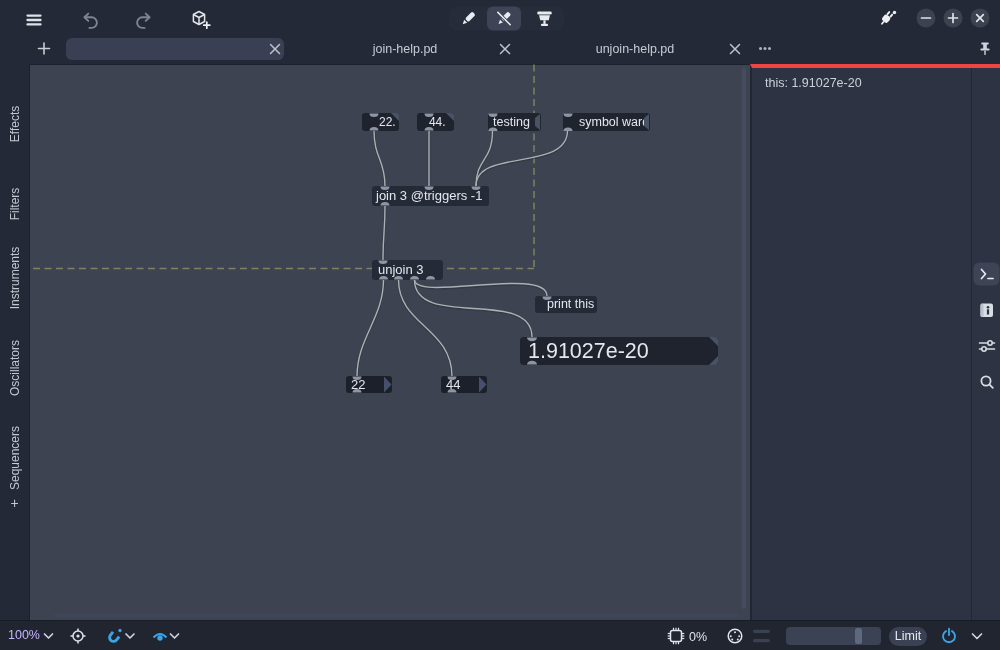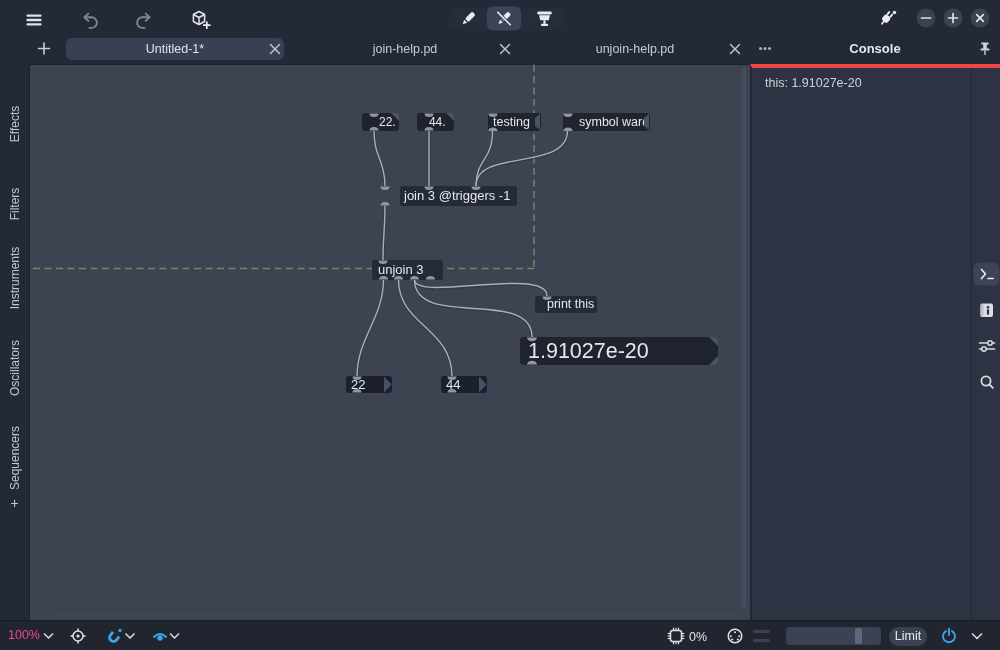--- a/index.html
+++ b/index.html
@@ -127,24 +127,22 @@
         <circle cx="769.5" cy="48.5" r="1.5"></circle>
       </g>
 
       <g fill="#ced3db">
         <rect x="981.2" y="42.6" width="7.6" height="1.8" rx="0.9"></rect>
         <rect x="983.2" y="44" width="3.6" height="5"></rect>
         <rect x="980.4" y="48.6" width="9.2" height="1.9" rx="0.9"></rect>
         <rect x="984.3" y="50.5" width="1.4" height="4.6" rx="0.7"></rect>
       </g>
     </svg>
-    <div class="abs" style="left:66px;top:38px;width:218px;height:22px;line-height:22px;text-align:center;color:#dfe3ea;font-size:12.5px;">Untitled-1*</div>
     <div class="abs" style="left:300px;top:38px;width:210px;height:22px;line-height:22px;text-align:center;color:#c6cbd4;font-size:12.5px;">join-help.pd</div>
     <div class="abs" style="left:530px;top:38px;width:210px;height:22px;line-height:22px;text-align:center;color:#c6cbd4;font-size:12.5px;">unjoin-help.pd</div>
-    <div class="abs" style="left:775px;top:38px;width:200px;height:22px;line-height:22px;text-align:center;color:#e6e9ee;font-size:13px;font-weight:bold;">Console</div>
   </div>
   <div id="sidebar" class="abs">
     <div class="vlabel" style="left:15px;top:60px;">Effects</div>
     <div class="vlabel" style="left:15px;top:140px;">Filters</div>
     <div class="vlabel" style="left:15px;top:213.5px;">Instruments</div>
     <div class="vlabel" style="left:15px;top:303.5px;">Oscillators</div>
     <div class="vlabel" style="left:15px;top:394px;">Sequencers</div>
     <div class="abs" style="top:431px;left:0;width:29px;text-align:center;color:#c3c8d1;font-size:14px;">+</div>
   </div>
   <div id="canvas" class="abs"></div>
@@ -180,21 +178,21 @@
     </g>
 
     <rect x="54" y="613.3" width="685" height="4.2" rx="2.1" fill="#3f4659"></rect>
     <rect x="741.8" y="68" width="4.2" height="541" rx="2.1" fill="#444c5e"></rect>
   </svg>
 
   <div class="pdbox" style="left:362px;top:113px;width:37px;height:18px;line-height:18px;padding-left:17px;z-index:3;background:#1e232e;font-size:12px;">22.<div class="flag-tr"></div></div>
   <div class="pdbox" style="left:417px;top:113px;width:37px;height:18px;line-height:18px;padding-left:3.5px;z-index:3;background:#1e232e;font-size:12px;text-align:center;">44.<div class="flag-tr"></div></div>
   <div class="pdbox" style="left:488px;top:113px;width:53px;height:18px;line-height:18px;padding-left:5px;z-index:3;">testing<div class="flag-msg"></div></div>
   <div class="pdbox" style="left:563px;top:113px;width:87px;height:18px;line-height:18px;padding-left:16px;z-index:3;">symbol ward<div class="flag-msg"></div></div>
-  <div class="pdbox" style="left:372px;top:186px;width:117px;height:20px;line-height:20px;padding-left:4px;font-size:13px;z-index:3;background:#252a37;margin-left:28px;">join 3 @triggers -1</div>
+  <div class="pdbox" style="left:372px;top:186px;width:117px;height:20px;line-height:20px;padding-left:4px;font-size:13px;z-index:3;background:#252a37;">join 3 @triggers -1</div>
   <div class="pdbox" style="left:372px;top:260px;width:71px;height:20px;line-height:20px;padding-left:6px;font-size:13px;z-index:3;background:#252a37;">unjoin 3</div>
   <div class="pdbox" style="left:535px;top:296px;width:62px;height:16.5px;line-height:16.5px;padding-left:12px;z-index:3;background:#252a37;">print this</div>
   <div class="pdbox" style="left:520px;top:337px;width:198px;height:28px;line-height:28px;padding-left:8px;font-size:21.5px;z-index:3;background:#1e232e;border-radius:4px;">1.91027e-20<div class="flag-tr" style="width:9px;height:9px;"></div><div class="flag-br" style="width:9px;height:9px;"></div></div>
   <div class="pdbox" style="left:346px;top:376px;width:46px;height:17px;line-height:17px;padding-left:5px;z-index:3;background:#1b202b;font-size:13px;">22<div class="flag-atom"></div></div>
   <div class="pdbox" style="left:441px;top:376px;width:46px;height:17px;line-height:17px;padding-left:5px;z-index:3;background:#1b202b;font-size:13px;">44<div class="flag-atom"></div></div>
   <svg class="abs" style="left:30px;top:64px;z-index:4" width="720" height="556" viewBox="30 64 720 556">
     <g fill="#8e96a3">
       <path d="M369.5 113.5 a 4.5 3.6 0 0 0 9 0 Z"></path>
       <path d="M369.5 130.5 a 4.5 3.6 0 0 1 9 0 Z"></path>
       <path d="M424.5 113.5 a 4.5 3.6 0 0 0 9 0 Z"></path>
@@ -246,21 +244,21 @@
       <circle cx="988" cy="339" r="2.2" fill="#2d3342" stroke="#d7dbe2" stroke-width="1.6"></circle>
       <circle cx="982" cy="345" r="2.2" fill="#2d3342" stroke="#d7dbe2" stroke-width="1.6"></circle>
 
       <g stroke="#d7dbe2" stroke-width="1.8" fill="none" stroke-linecap="round">
         <circle cx="984" cy="377" r="4.6"></circle>
         <line x1="987.6" y1="380.6" x2="990.8" y2="383.8"></line>
       </g>
     </svg>
   </div>
   <div id="statusbar" class="abs">
-    <div class="abs" style="left:8px;top:7px;color:#ec4899;font-size:12.5px;">100%</div>
+    <div class="abs" style="left:8px;top:7px;color:#c4b5fd;font-size:12.5px;">100%</div>
     <div class="abs" style="left:786px;top:6px;width:95px;height:18px;border-radius:4px;background:#3a4254;"></div>
     <div class="abs" style="left:855px;top:7px;width:7px;height:16px;border-radius:2.5px;background:#5d6980;"></div>
     <div class="abs" style="left:889px;top:5.5px;width:38px;height:19px;border-radius:9.5px;background:#3a4152;color:#e8ebf0;font-size:12.5px;text-align:center;line-height:19px;">Limit</div>
     <svg class="abs" style="left:0;top:0" width="1000" height="30" viewBox="0 620 1000 30">
 
       <g stroke="#cfd4db" stroke-width="1.7" fill="none" stroke-linecap="round" stroke-linejoin="round">
         <path d="M44.5 633 l4 4 4 -4"></path>
         <path d="M126 633 l4 4 4 -4"></path>
         <path d="M170.5 633 l4 4 4 -4"></path>
         <path d="M972.5 633 l4.5 4.5 4.5 -4.5"></path>

